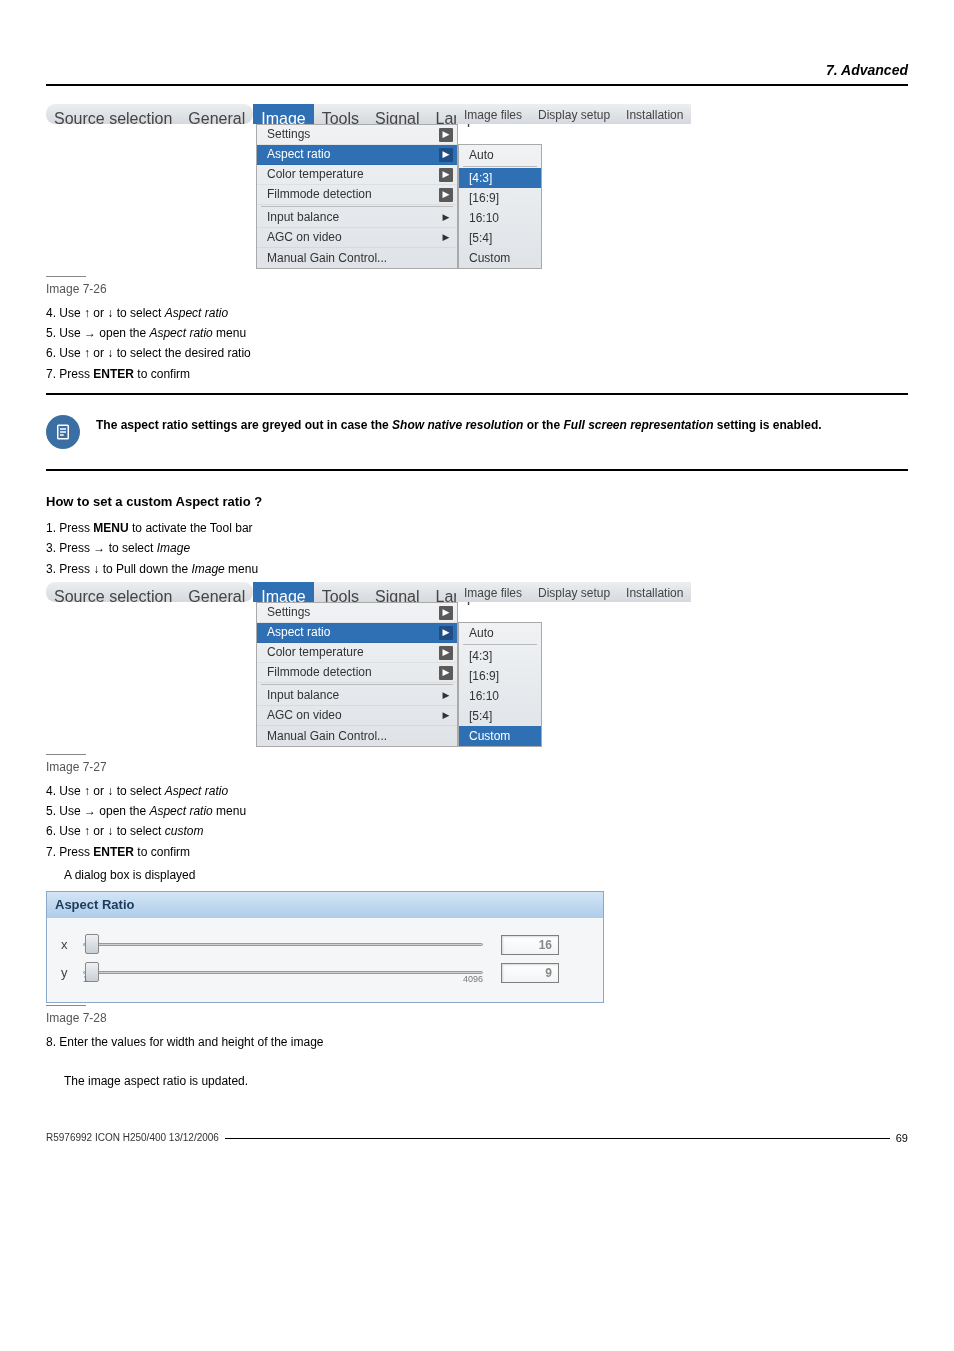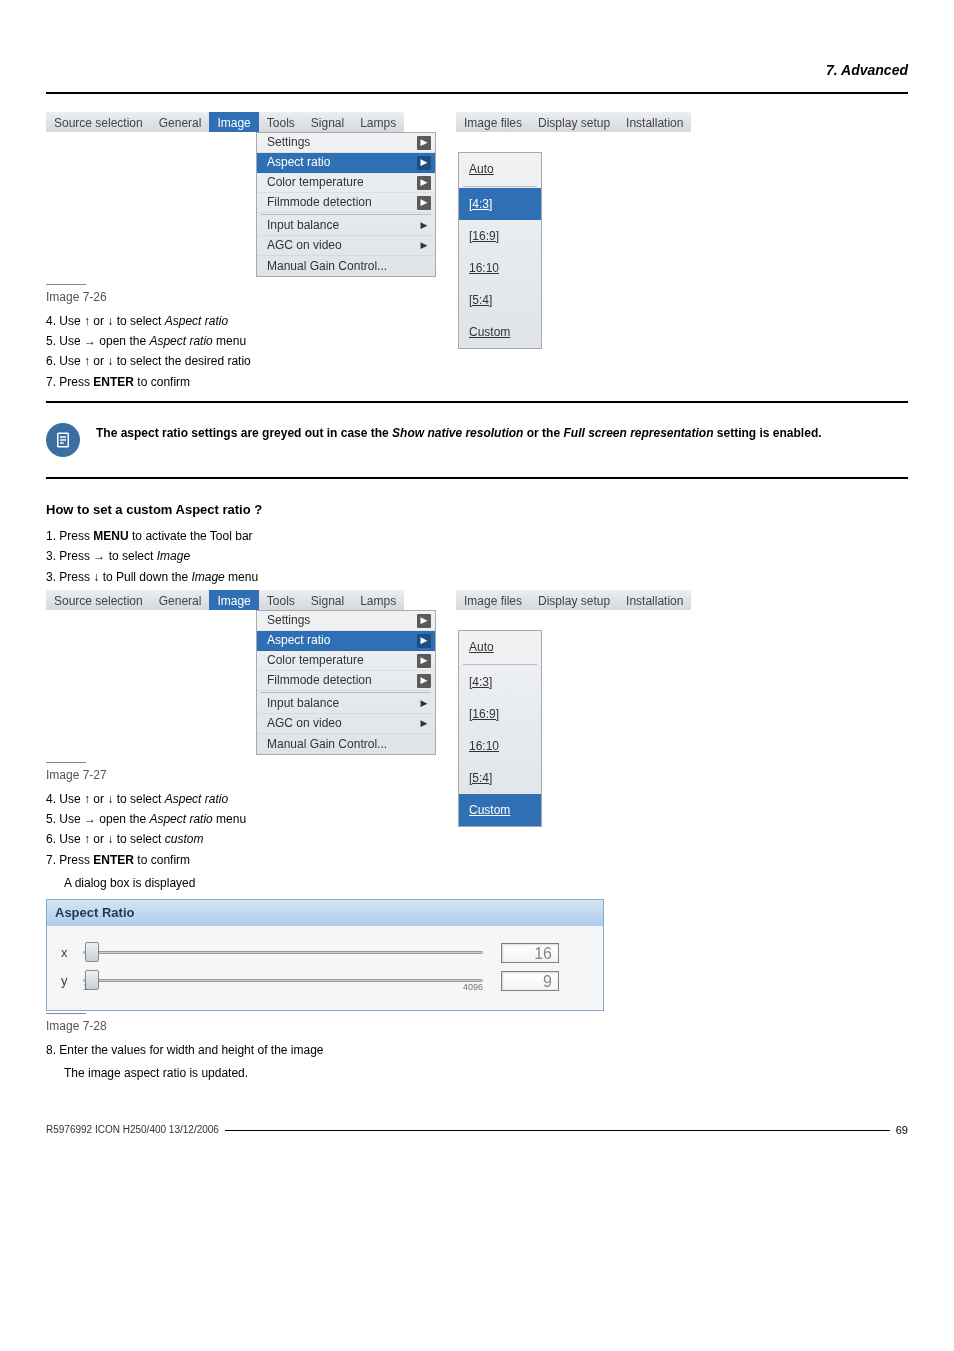--- a/index.html
+++ b/index.html
@@ -1,36 +1,36 @@
 <!DOCTYPE html>
 <html><head>
 <meta charset="utf-8">
 <style>
   * { box-sizing: border-box; margin: 0; padding: 0; }
   html, body { width: 954px; font-family: Arial, Helvetica, sans-serif; background: #fff; color: #000; }
   body { padding: 60px 46px 40px 46px; font-size: 12px; line-height: 1.45; }
-  .header-title { font-style: italic; font-weight: bold; font-size: 14px; text-align: right; margin-bottom: 12px; }
+  .header-title { font-style: italic; font-weight: bold; font-size: 14px; text-align: right; margin-bottom: 4px; }
   .hr-thick { border: none; border-top: 2px solid #000; margin-bottom: 18px; }
-  .menubar-bar { display: flex; background: linear-gradient(#eceef0,#d5d9dd); height: 20px; font-size: 12px; color: #444; }
+  .menubar-bar { display: flex; background: linear-gradient(#eceef0,#d5d9dd); height: 20px; font-size: 16px; color: #444; border-radius: 9px; }
   .mb-item { padding: 3px 8px 0 8px; white-space: nowrap; }
   .mb-item.highlight { background: #2f6fb3; color: #fff; }
   .mb-right { display: flex; background: linear-gradient(#eceef0,#d5d9dd); height: 20px; }
   .mb-right .mb-item { color:#444; }
 
-  .menu-drop { background: linear-gradient(#f0f2f4,#dfe3e7); border: 1px solid #aaa; width: 180px; font-size:12px; color:#333; }
+  .menu-drop { background: linear-gradient(#f0f2f4,#dfe3e7); border: 1px solid #aaa; width: 202px; font-size:12px; color:#333; }
   .menu-drop .row { display:flex; align-items:center; height:20px; padding:0 4px 0 10px; border-bottom:1px solid rgba(0,0,0,0.05); }
   .menu-drop .row.last{border-bottom:none;}
   .menu-drop .row.highlight { background:#2f6fb3; color:#fff; }
   .menu-drop .arrow { margin-left:auto; width:14px; height:14px; display:flex;align-items:center;justify-content:center;font-size:9px;color:#333; }
   .menu-drop .arrow.on { background:#5a5a5a;color:#fff;border-radius:1px; }
   .menu-drop .arrow.hl { background:#1e4e85;color:#fff;border-radius:1px; }
   .menu-drop hr { border:none;border-top:1px solid #bbb;margin:1px 4px; }
 
   .sub-drop { background: linear-gradient(#f0f2f4,#dfe3e7); border:1px solid #aaa; width:84px; font-size:12px;color:#333;}
-  .sub-drop .srow{display:flex;align-items:center;height:32px;padding:0 6px 0 10px;text-decoration:underline;}
+  .sub-drop .srow{display:flex;align-items:center;height:20px;padding:0 6px 0 10px;}
   .sub-drop .srow.highlight{background:#2f6fb3;color:#fff;}
   .sub-drop hr{border:none;border-top:1px solid #bbb;margin:1px 4px;}
 
   .shot-wrap{position:relative;margin-left:0;}
 
   .caption{font-size:12px;color:#555;margin:4px 0 6px 0;}
   .caption-line{border:none;border-top:1px solid #888;}
 
   ol.steps{list-style:none;margin:2px 0;}
   ol.steps li{margin:3px 0;font-size:12px;}
@@ -49,21 +49,21 @@
   
   .ar-dialog{width:558px;border:1px solid #8aa8c8;background:#f4f6f8;margin-top:6px;}
   .ar-title{background:linear-gradient(#d3e5f5,#aeccea);color:#1c3a59;font-size:13px;font-weight:bold;padding:4px 8px;}
   .ar-body{padding:10px 14px 12px 14px;}
   .ar-row{display:flex;align-items:center;margin:6px 0;}
   .ar-row .lbl{width:22px;font-size:13px;color:#444;}
   .slider{position:relative;flex:0 0 400px;height:22px;}
   .slider .track{position:absolute;left:0;right:0;top:9px;height:3px;background:#cfcfcf;border:1px solid #999;border-radius:2px;}
   .slider .tick{position:absolute;bottom:-2px;font-size:9px;color:#777;}
   .slider .thumb{position:absolute;top:0;width:14px;height:20px;background:linear-gradient(#eef1f4,#c9cfd5);border:1px solid #888;border-radius:2px;}
-  .ar-val{margin-left:18px;width:58px;height:20px;border:1px solid #7f7f7f;background:linear-gradient(#fff,#f2f4f6);display:flex;align-items:center;justify-content:flex-end;padding:0 6px;font-size:16px;color:#888;box-shadow:inset 1px 1px 2px rgba(0,0,0,0.15);}
+  .ar-val{margin-left:18px;width:58px;height:20px;border:1px solid #7f7f7f;background:linear-gradient(#fff,#f2f4f6);display:flex;align-items:center;justify-content:flex-end;padding:0 6px;font-size:12px;color:#888;box-shadow:inset 1px 1px 2px rgba(0,0,0,0.15);font-weight:bold;}
 
   .sub-indent{margin-left:18px;}
 
   .footer{position:relative;margin-top:40px;display:flex;align-items:center;}
   .footer-text{font-size:10px;color:#333;white-space:nowrap;}
   .footer-line{flex:1;border-top:1px solid #000;margin:0 6px;}
   .footer-page{font-size:11px;}
 </style>
 </head>
 <body>
@@ -261,21 +261,21 @@
       <div class="ar-val">9</div>
     </div>
   </div>
 </div>
 
 <hr class="caption-line" style="width:40px;margin-top:2px;">
 <div class="caption">Image 7-28</div>
 
 <ol class="steps">
   <li><span>8.  Enter the values for width and height of the image</span>
-    <div class="sub-indent" style="margin-top:6px;">The image aspect ratio is updated.</div>
+    <div class="sub-indent" style="margin-top:22px;">The image aspect ratio is updated.</div>
   </li>
 </ol>
 
 <div class="footer">
   <span class="footer-text">R5976992  ICON H250/400  13/12/2006</span>
   <div class="footer-line"></div>
   <span class="footer-page">69</span>
 </div>
 
 </body></html>

